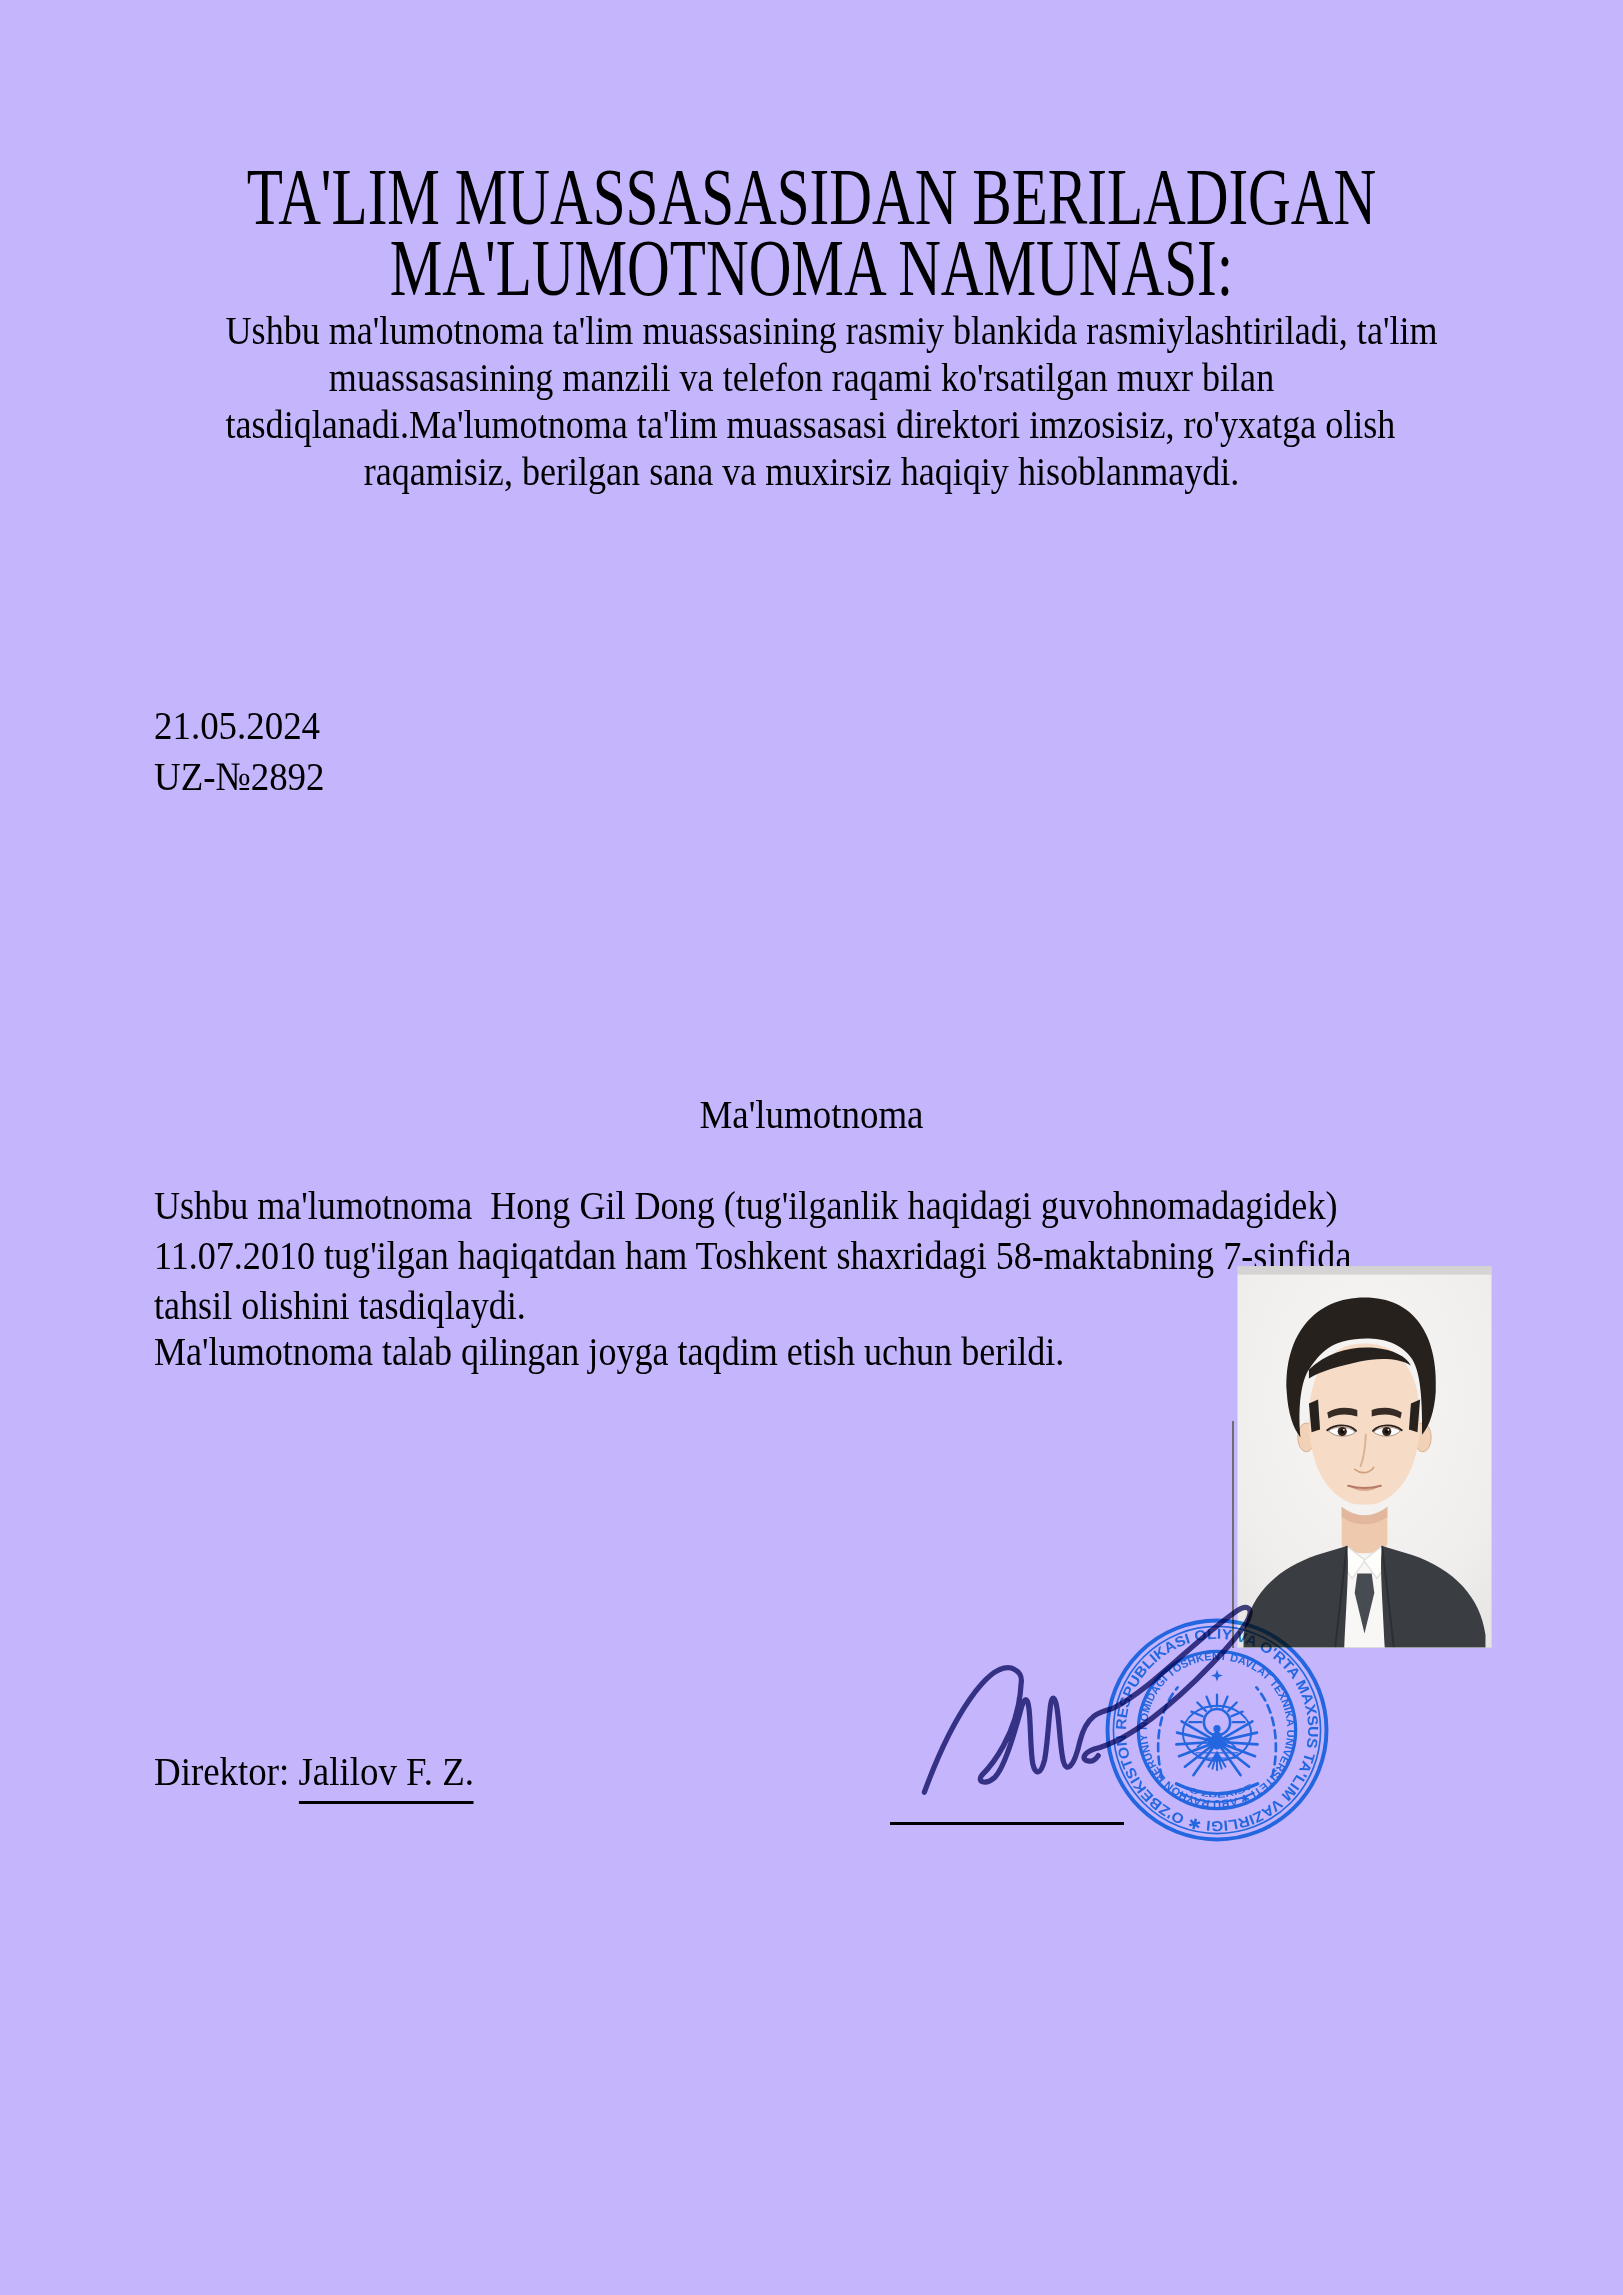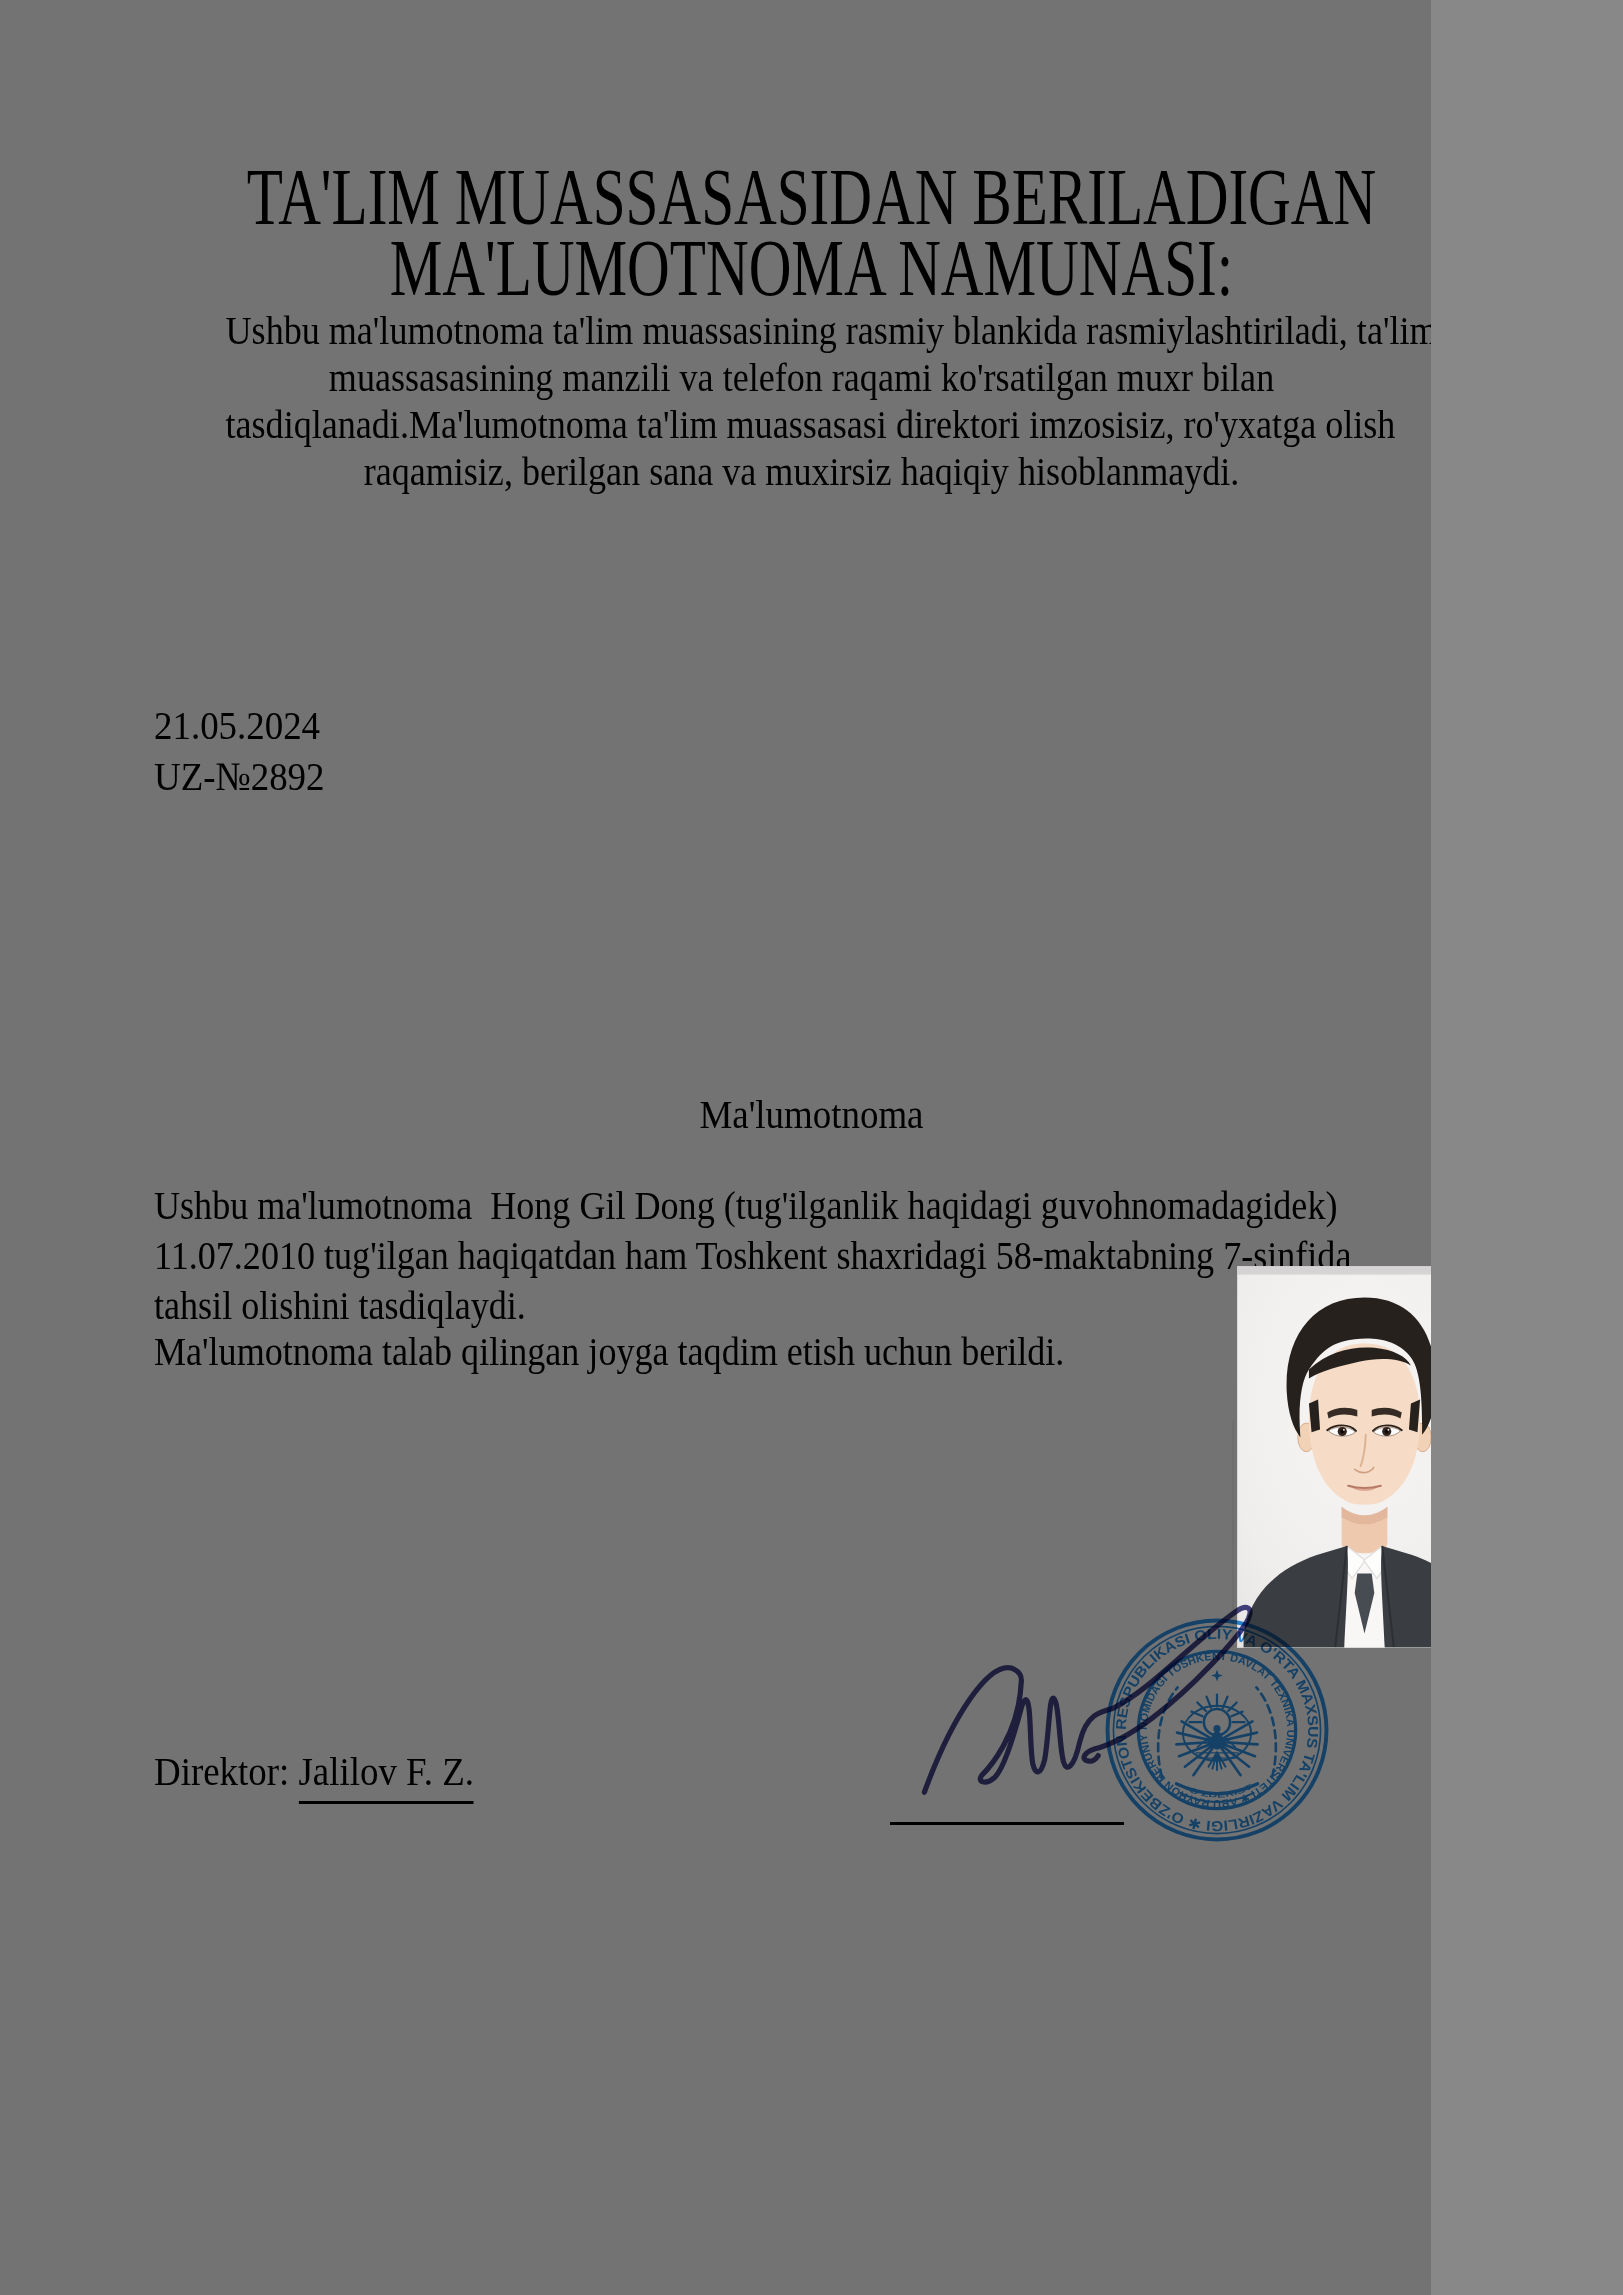--- a/index.html
+++ b/index.html
@@ -1,19 +1,19 @@
 <!DOCTYPE html>
 <html style="font-size:10.5px"><head>
 <meta charset="utf-8">
 <style>
   html,body{margin:0;padding:0;background:#888;}
   #page{
     position:relative;
-    width:1431px;height:2295px;
-    background:#737373;
+    width:1623px;height:2295px;
+    background:#c4b5fd;
     overflow:hidden;
     font-family:"Liberation Serif","DejaVu Serif",serif;
     color:#000;
   }
   .abs{position:absolute;}
   .nowrap{white-space:pre;}
   
   .title-block{
     left:0;top:162px;width:1623px;
     text-align:center;

